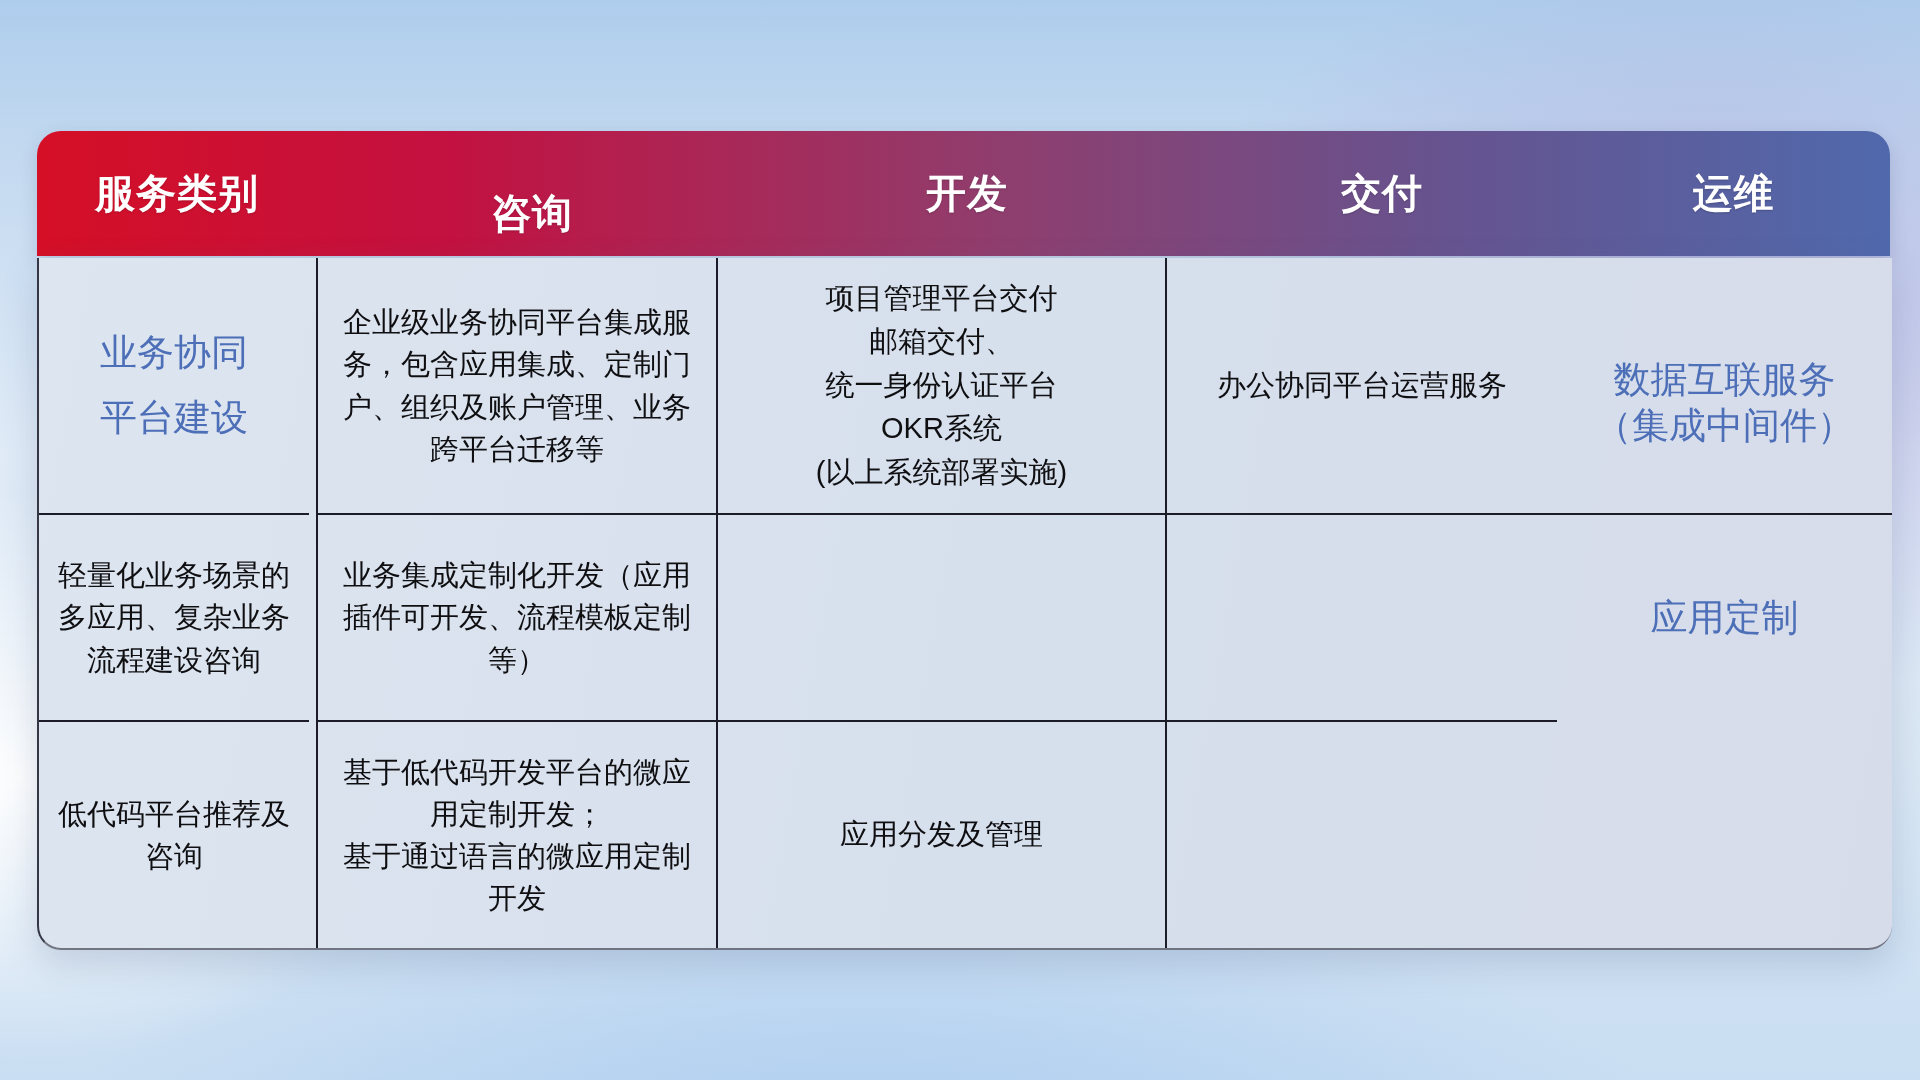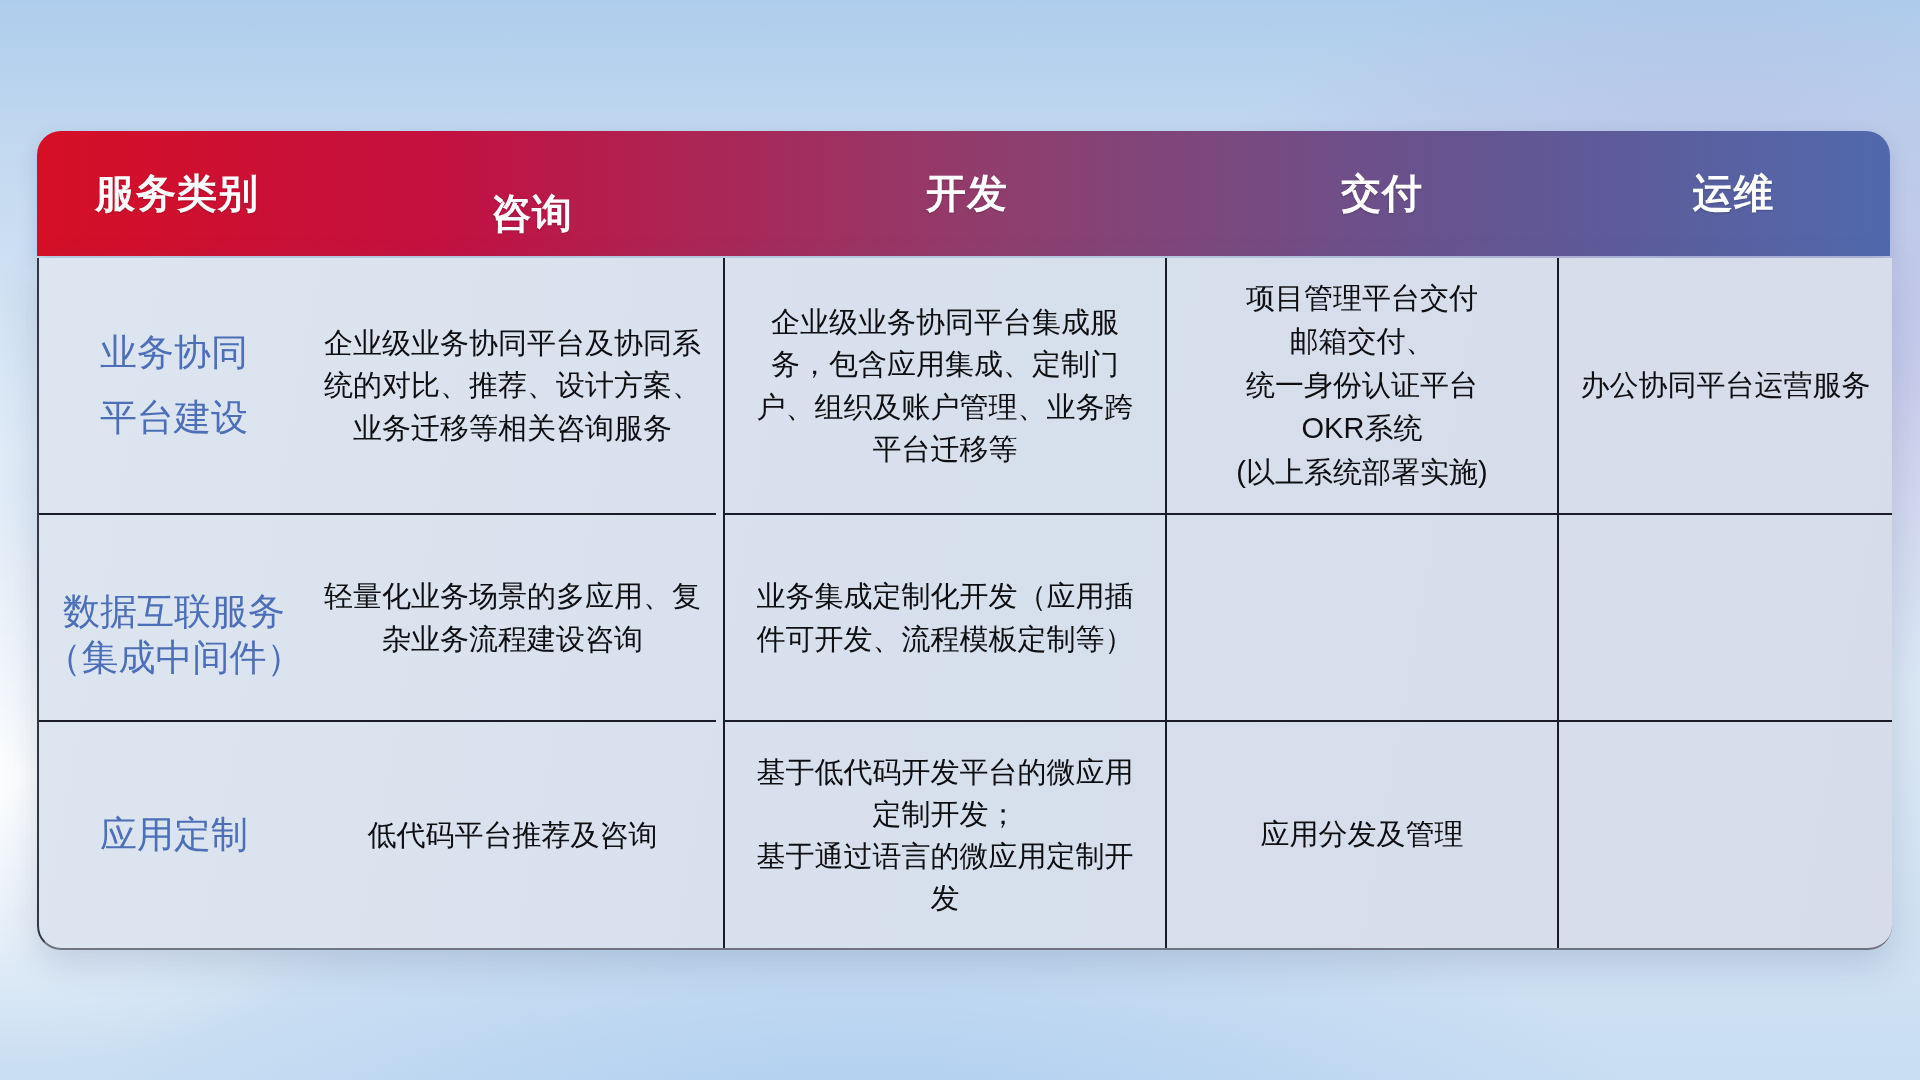--- a/index.html
+++ b/index.html
@@ -61,21 +61,20 @@
     <div class="hcell hc2">咨询</div>
     <div class="hcell hc3">开发</div>
     <div class="hcell hc4">交付</div>
     <div class="hcell hc5">运维</div>
   </div>
 
   <div class="panel">
 
     <div class="cell cat rb">业务协同
 平台建设</div>
-    <div class="cell c2 rb">企业级业务协同平台及协同系统的对比、推荐、设计方案、业务迁移等相关咨询服务</div>
     <div class="cell c3 rb">企业级业务协同平台集成服务，包含应用集成、定制门户、组织及账户管理、业务跨平台迁移等</div>
     <div class="cell c4 rb">项目管理平台交付
 邮箱交付、
 统一身份认证平台
 OKR系统
 (以上系统部署实施)</div>
     <div class="cell c5 rb">办公协同平台运营服务</div>
 
     <div class="cell cat tight rb">数据互联服务
 （集成中间件）</div>

